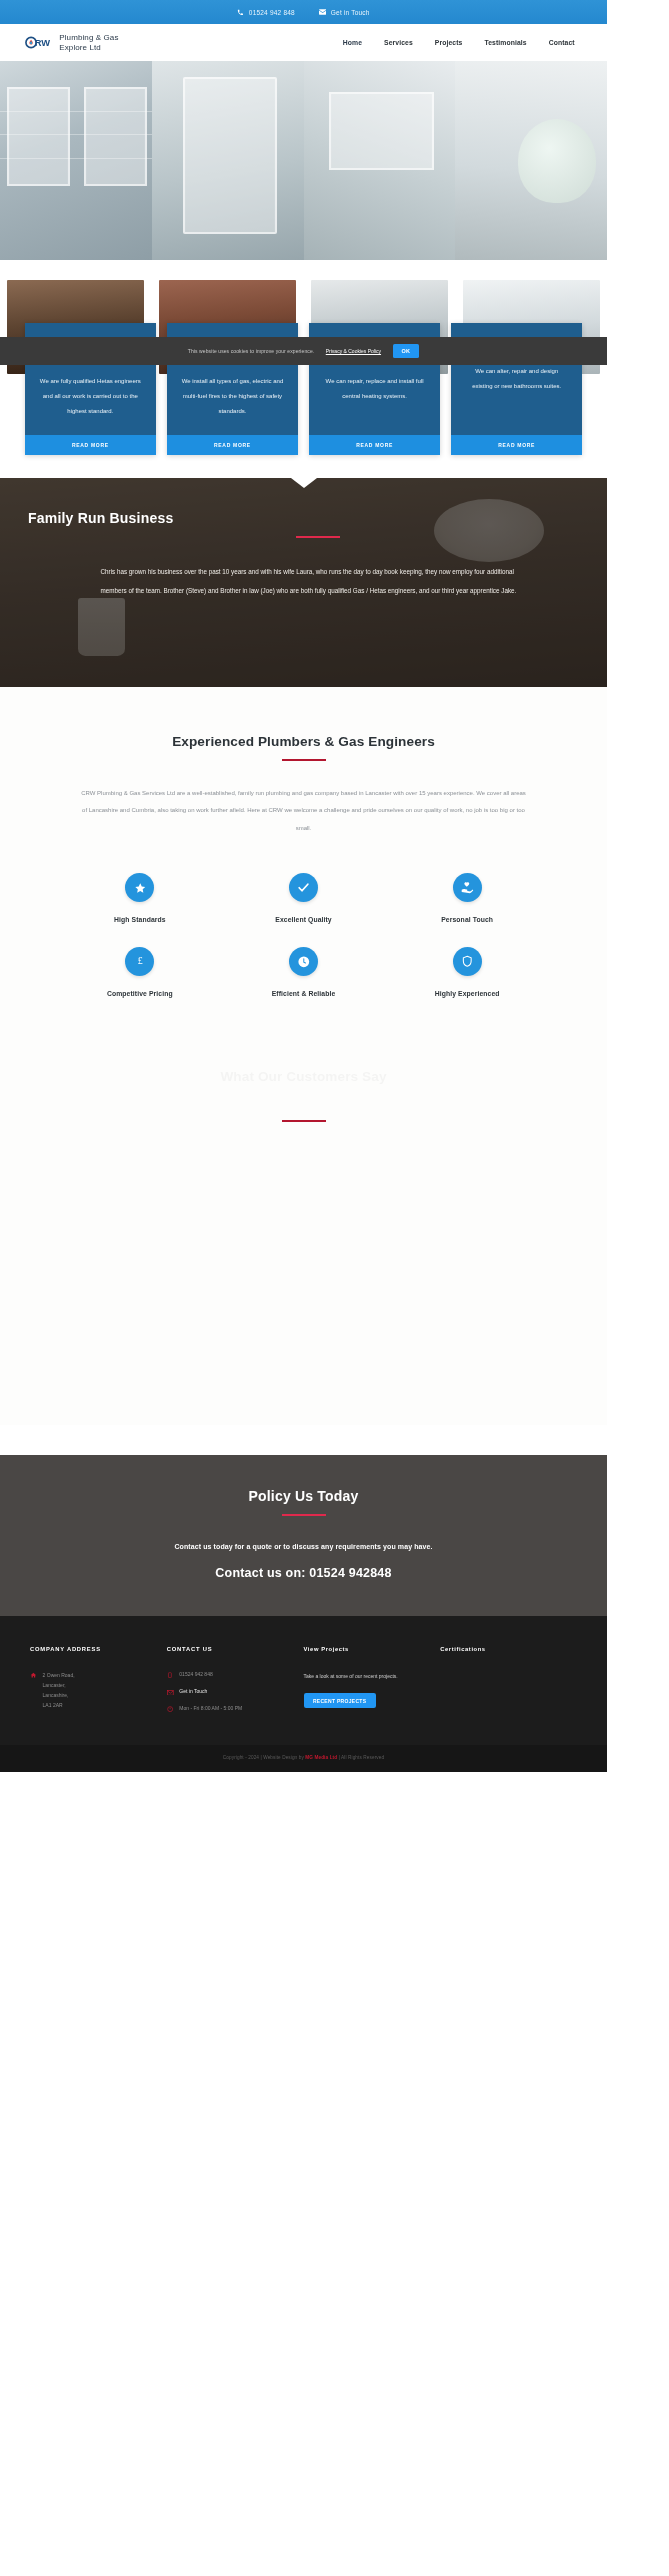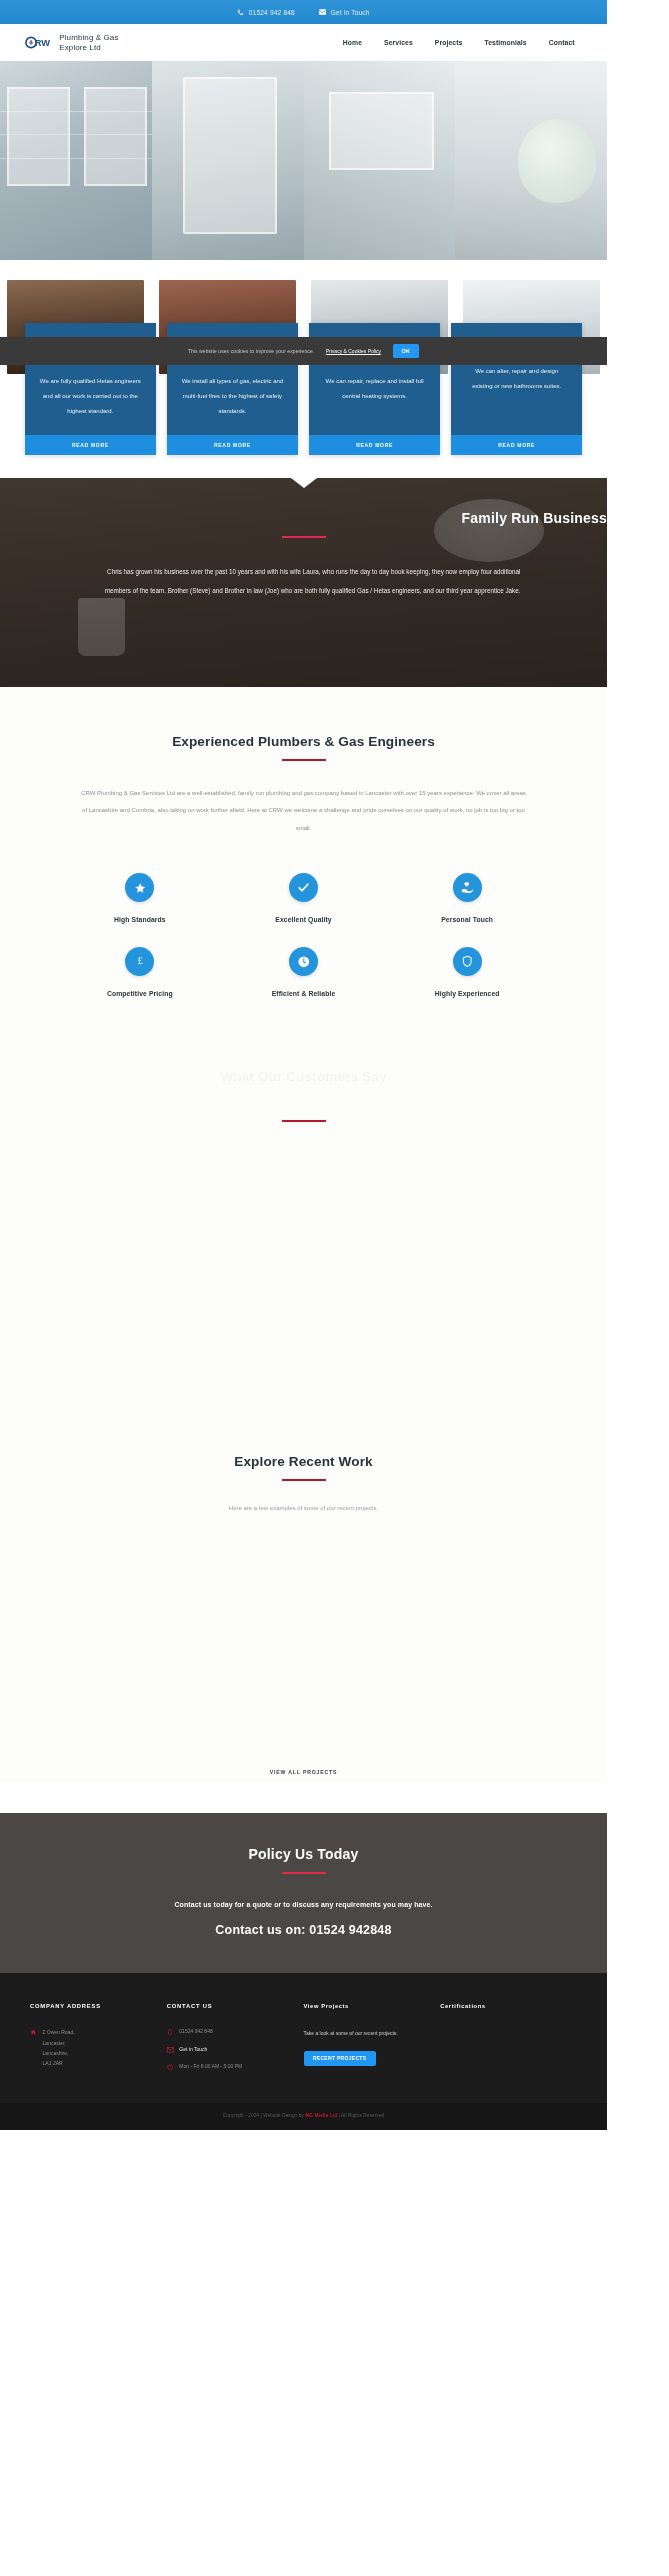--- a/index.html
+++ b/index.html
@@ -102,21 +102,21 @@
     position:relative; margin-top:23px; height:209px;
     background:linear-gradient(175deg,#6b5c4d 0%,#51443a 45%,#3a2f27 100%);
     overflow:hidden;
   }
   .family .arrow {
     position:absolute; top:0; left:50%; transform:translateX(-50%);
     border-left:13.6px solid transparent; border-right:13.6px solid transparent;
     border-top:10.5px solid #ffffff;
   }
   .family .veil { position:absolute; inset:0; background:rgba(30,26,22,.55); }
-  .family .inner { position:relative; z-index:2; padding-top:32px; text-align:right; }
+  .family .inner { position:relative; z-index:2; padding-top:32px; text-align:left;padding-left:28px; }
   .family h2 {
     color:#fff; font-size:14px; font-weight:700; letter-spacing:0.2px;
   }
   .rule { width:44px; height:1.6px; background:#e0294c; margin:10.5px auto 0; }
   .rule.dark { background:#b3162f; }
   .family p {
     margin:24px auto 0; width:434px; color:#f1eee9;
     font-size:6.3px; line-height:3.1; font-weight:400;
   }
   .family .potL { position:absolute; left:78px; bottom:31px; width:47px; height:58px;
@@ -388,27 +388,20 @@
       </div>
     </div>
   </div>
 
   <div class="ghost">
     <div class="gh">What Our Customers Say</div>
     <div class="rule dark"></div>
   </div>
   <div class="ghostfill"></div>
 
-  <div class="recent">
-    <h2>Explore Recent Work</h2>
-    <div class="rule dark"></div>
-    <div class="sub">Here are a few examples of some of our recent projects.</div>
-    <div class="gallery"></div>
-    <div class="viewall">VIEW ALL PROJECTS</div>
-  </div>
 
   <div class="contact">
     <h2>Policy Us Today</h2>
     <div class="rule"></div>
     <div class="c1">Contact us today for a quote or to discuss any requirements you may have.</div>
     <div class="c2">Contact us on: 01524 942848</div>
   </div>
 
   <div class="footer">
     <div class="fcol">

